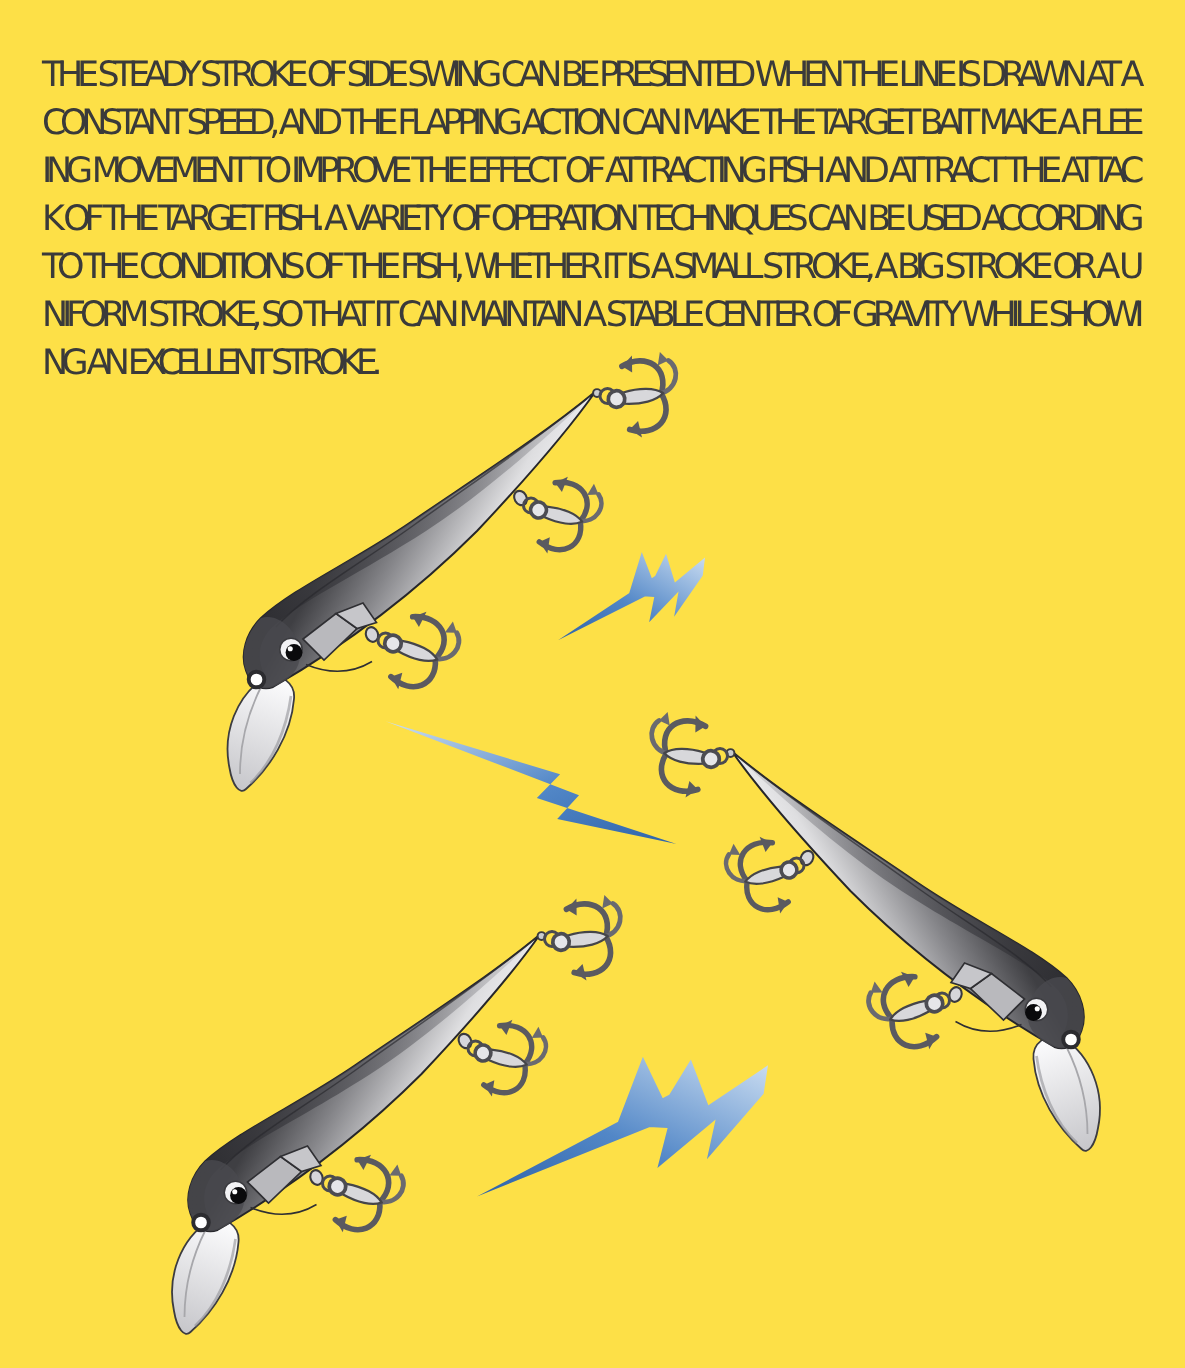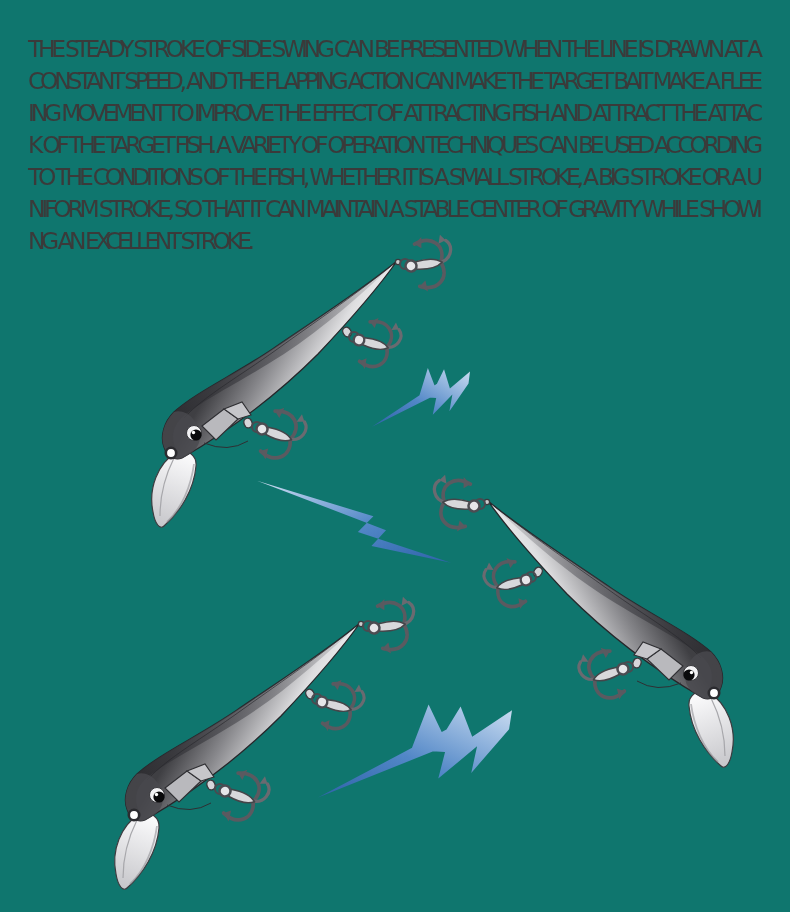--- a/index.html
+++ b/index.html
@@ -1,20 +1,20 @@
 <!DOCTYPE html>
 <html><head>
 <meta charset="utf-8">
 <style>
   html, body { margin: 0; padding: 0; background: #ffffff; }
   .page {
     position: relative;
     width: 790px;
     height: 912px;
-    background: #0f766e;
+    background: #fde047;
     overflow: hidden;
     font-family: "DejaVu Sans", sans-serif;
   }
   svg { display: block; }
 </style>
 </head>
 <body>
 
 <div class="page">
   <svg width="790" height="912" viewBox="0 0 790 912">

